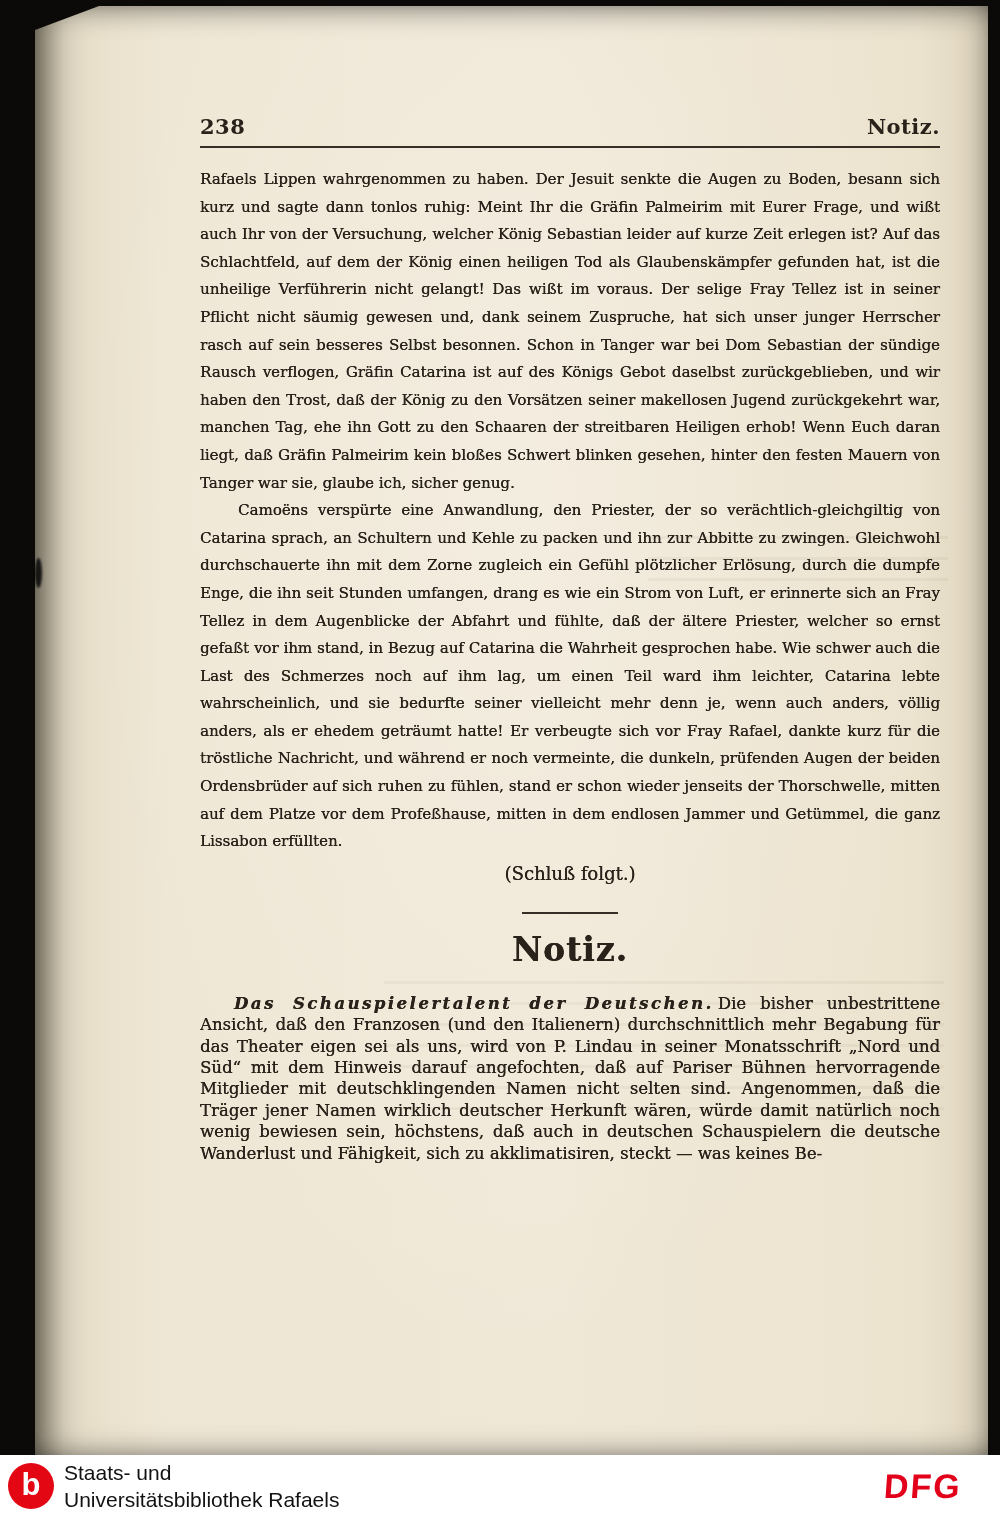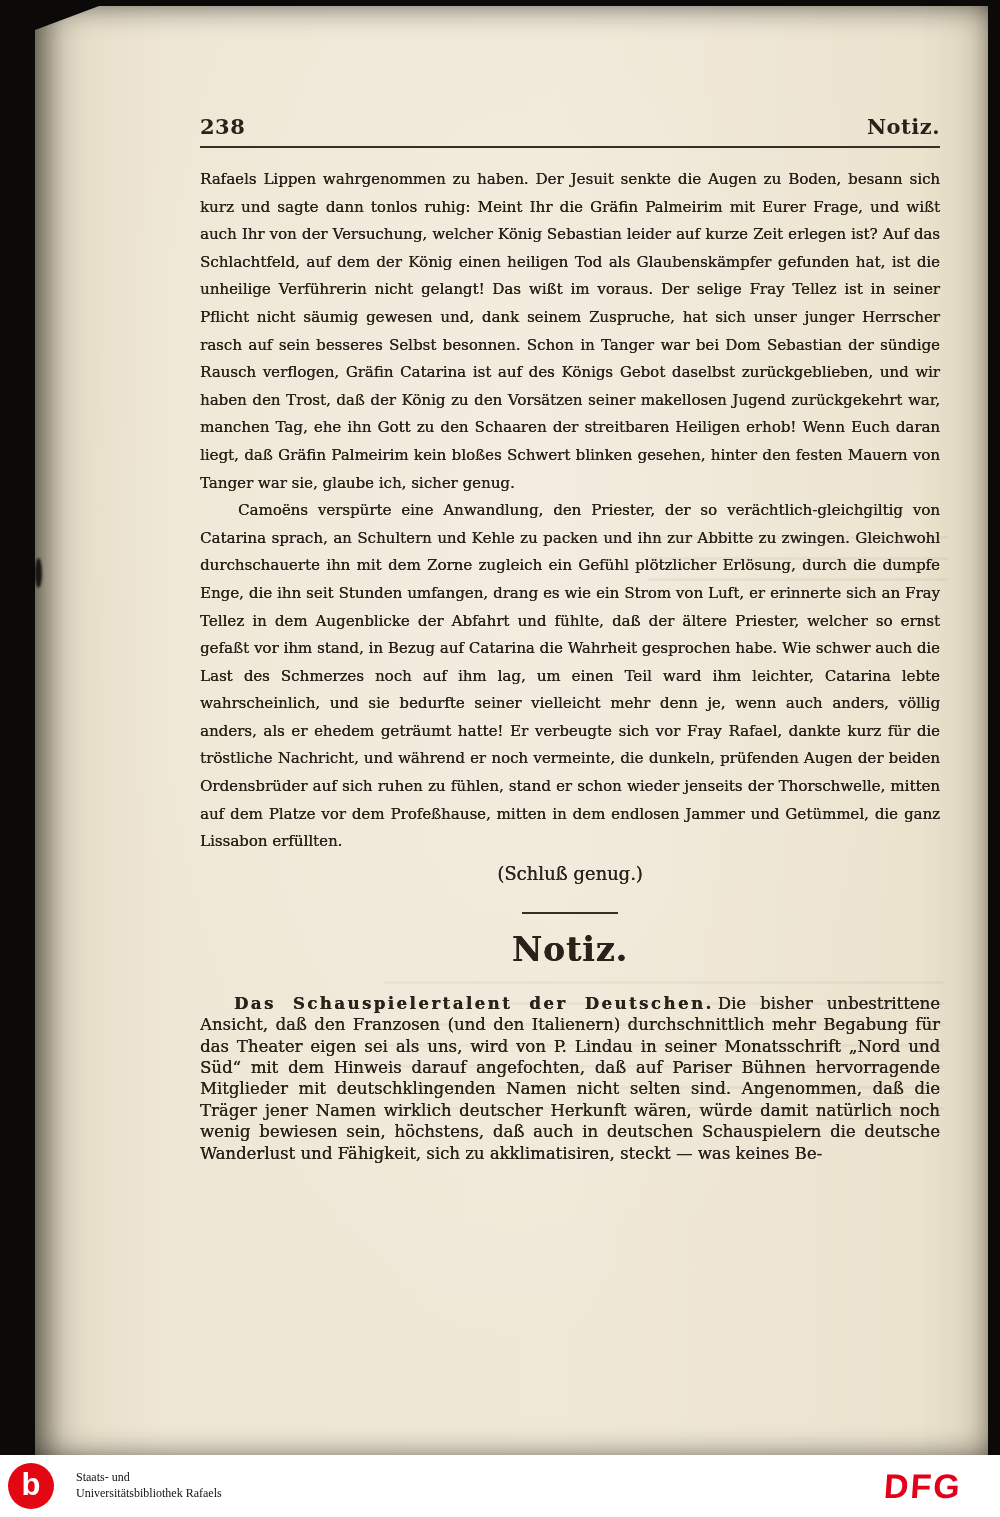--- a/index.html
+++ b/index.html
@@ -97,21 +97,21 @@
     text-shadow: 0.3px 0 0 currentColor;
   }
   .notiz-par {
     margin: 0;
     font-size: 16.5px;
     line-height: 21.4px;
     text-align: justify;
     text-indent: 34px;
     text-shadow: 0.2px 0 0 currentColor;
   }
-  .spaced { letter-spacing: 2.5px; margin-right: 4px; font-weight: bold; }
+  .spaced { letter-spacing: 2.5px; margin-right: 4px; font-weight: bold; font-style: italic; }
 
   
   .footer-bar {
     position: absolute;
     left: 0; right: 0; bottom: 0;
     height: 62px;
     background: #ffffff;
     display: flex;
     align-items: center;
     justify-content: space-between;
@@ -123,23 +123,23 @@
     border-radius: 50%;
     background: #e30613;
     color: #ffffff;
     display: flex; align-items: center; justify-content: center;
     font-family: "Liberation Sans", sans-serif;
     font-weight: bold;
     font-size: 31px;
     padding-bottom: 3px;
   }
   .library-name {
-    margin-left: 22px;
-    font-family: Liberation Serif, serif;
-    font-size: 12px;
+    margin-left: 10px;
+    font-family: Liberation Sans, sans-serif;
+    font-size: 21px;
     line-height: 1.3;
     color: #121212;
   }
   .dfg-logo {
     font-family: "Liberation Sans", sans-serif;
     font-weight: bold;
     font-size: 34px;
     letter-spacing: 2px;
     color: #e2001a;
     transform: skewX(-4deg);
@@ -158,21 +158,21 @@
   <div class="page-inner">
     <div class="page-header">
       <span class="page-number">238</span>
       <span class="running-title">Notiz.</span>
     </div>
     <hr class="header-rule">
 
     <p class="body-par">Rafaels Lippen wahrgenommen zu haben. Der Jesuit senkte die Augen zu Boden, besann sich kurz und sagte dann tonlos ruhig: Meint Ihr die Gräfin Palmeirim mit Eurer Frage, und wißt auch Ihr von der Versuchung, welcher König Sebastian leider auf kurze Zeit erlegen ist? Auf das Schlachtfeld, auf dem der König einen heiligen Tod als Glaubenskämpfer gefunden hat, ist die unheilige Verführerin nicht gelangt! Das wißt im voraus. Der selige Fray Tellez ist in seiner Pflicht nicht säumig gewesen und, dank seinem Zuspruche, hat sich unser junger Herrscher rasch auf sein besseres Selbst besonnen. Schon in Tanger war bei Dom Sebastian der sündige Rausch verflogen, Gräfin Catarina ist auf des Königs Gebot daselbst zurückgeblieben, und wir haben den Trost, daß der König zu den Vorsätzen seiner makellosen Jugend zurückgekehrt war, manchen Tag, ehe ihn Gott zu den Schaaren der streitbaren Heiligen erhob! Wenn Euch daran liegt, daß Gräfin Palmeirim kein bloßes Schwert blinken gesehen, hinter den festen Mauern von Tanger war sie, glaube ich, sicher genug.</p>
     <p class="body-par indent">Camoëns verspürte eine Anwandlung, den Priester, der so verächtlich-gleichgiltig von Catarina sprach, an Schultern und Kehle zu packen und ihn zur Abbitte zu zwingen. Gleichwohl durchschauerte ihn mit dem Zorne zugleich ein Gefühl plötzlicher Erlösung, durch die dumpfe Enge, die ihn seit Stunden umfangen, drang es wie ein Strom von Luft, er erinnerte sich an Fray Tellez in dem Augenblicke der Abfahrt und fühlte, daß der ältere Priester, welcher so ernst gefaßt vor ihm stand, in Bezug auf Catarina die Wahrheit gesprochen habe. Wie schwer auch die Last des Schmerzes noch auf ihm lag, um einen Teil ward ihm leichter, Catarina lebte wahrscheinlich, und sie bedurfte seiner vielleicht mehr denn je, wenn auch anders, völlig anders, als er ehedem geträumt hatte! Er verbeugte sich vor Fray Rafael, dankte kurz für die tröstliche Nachricht, und während er noch vermeinte, die dunkeln, prüfenden Augen der beiden Ordensbrüder auf sich ruhen zu fühlen, stand er schon wieder jenseits der Thorschwelle, mitten auf dem Platze vor dem Profeßhause, mitten in dem endlosen Jammer und Getümmel, die ganz Lissabon erfüllten.</p>
 
-    <p class="schluss">(Schluß genug.)</p>
+    <p class="schluss">(Schluß folgt.)</p>
 
     <hr class="section-divider">
 
     <h2 class="section-title">Notiz.</h2>
 
     <p class="notiz-par"><span class="spaced">Das Schauspielertalent der Deutschen.</span><span>Die bisher unbestrittene Ansicht, daß den Franzosen (und den Italienern) durchschnittlich mehr Begabung für das Theater eigen sei als uns, wird von P. Lindau in seiner Monatsschrift „Nord und Süd“ mit dem Hinweis darauf angefochten, daß auf Pariser Bühnen hervorragende Mitglieder mit deutschklingenden Namen nicht selten sind. Angenommen, daß die Träger jener Namen wirklich deutscher Herkunft wären, würde damit natürlich noch wenig bewiesen sein, höchstens, daß auch in deutschen Schauspielern die deutsche Wanderlust und Fähigkeit, sich zu akklimatisiren, steckt — was keines Be-</span></p>
   </div>
 </div>
 
 <footer class="footer-bar">

